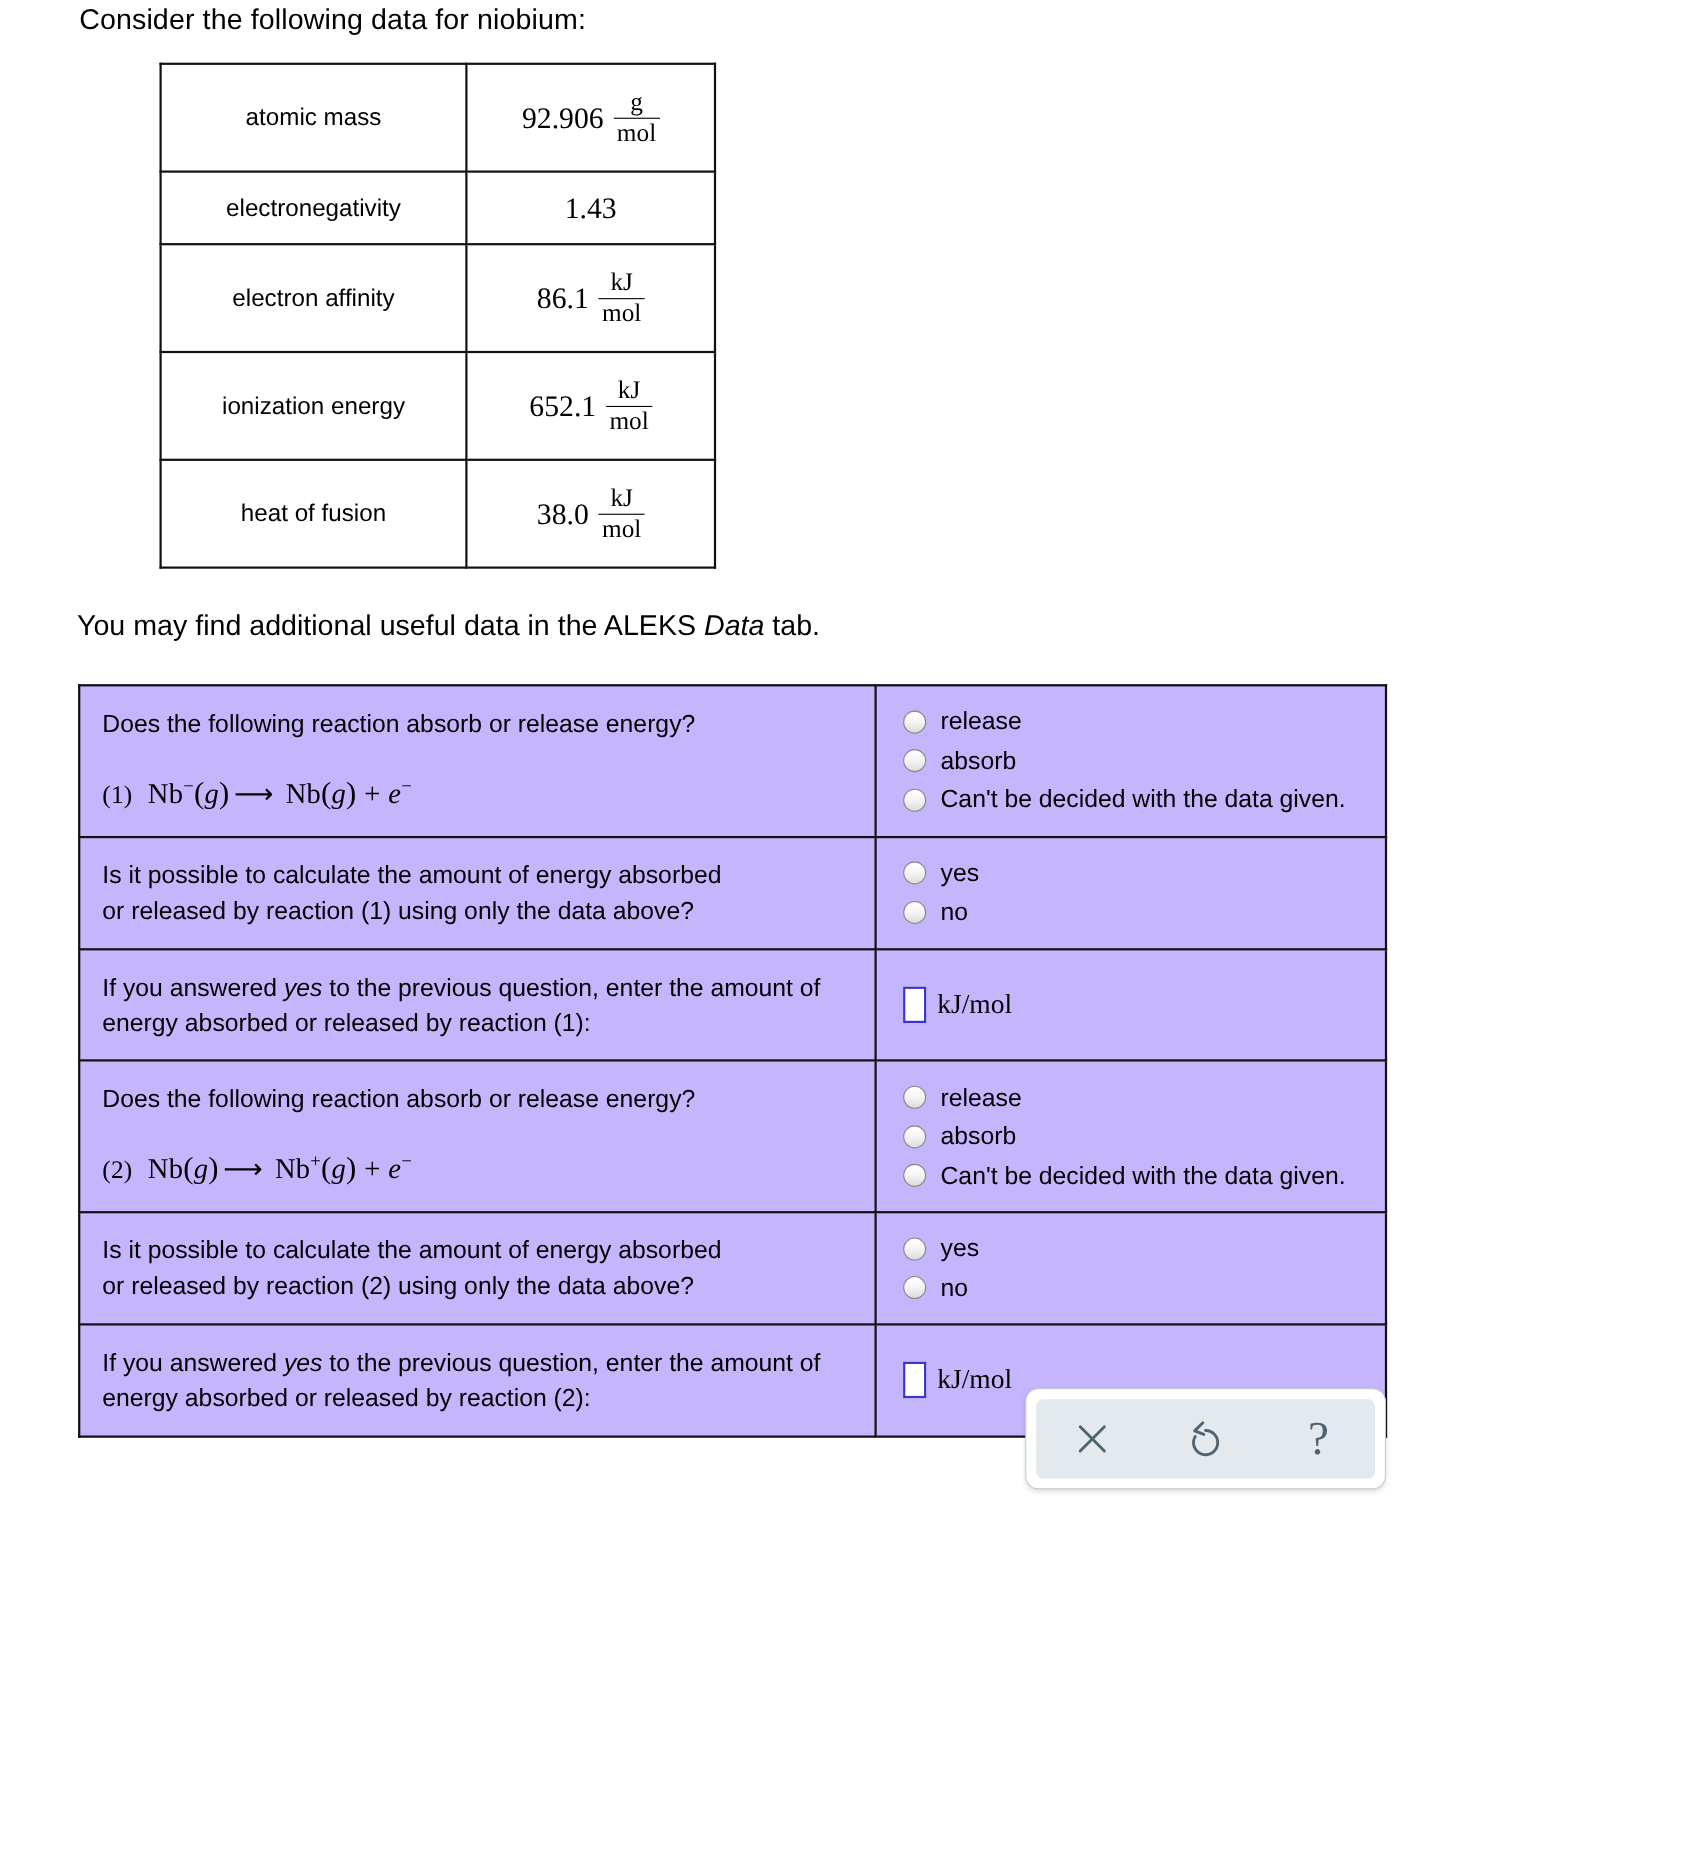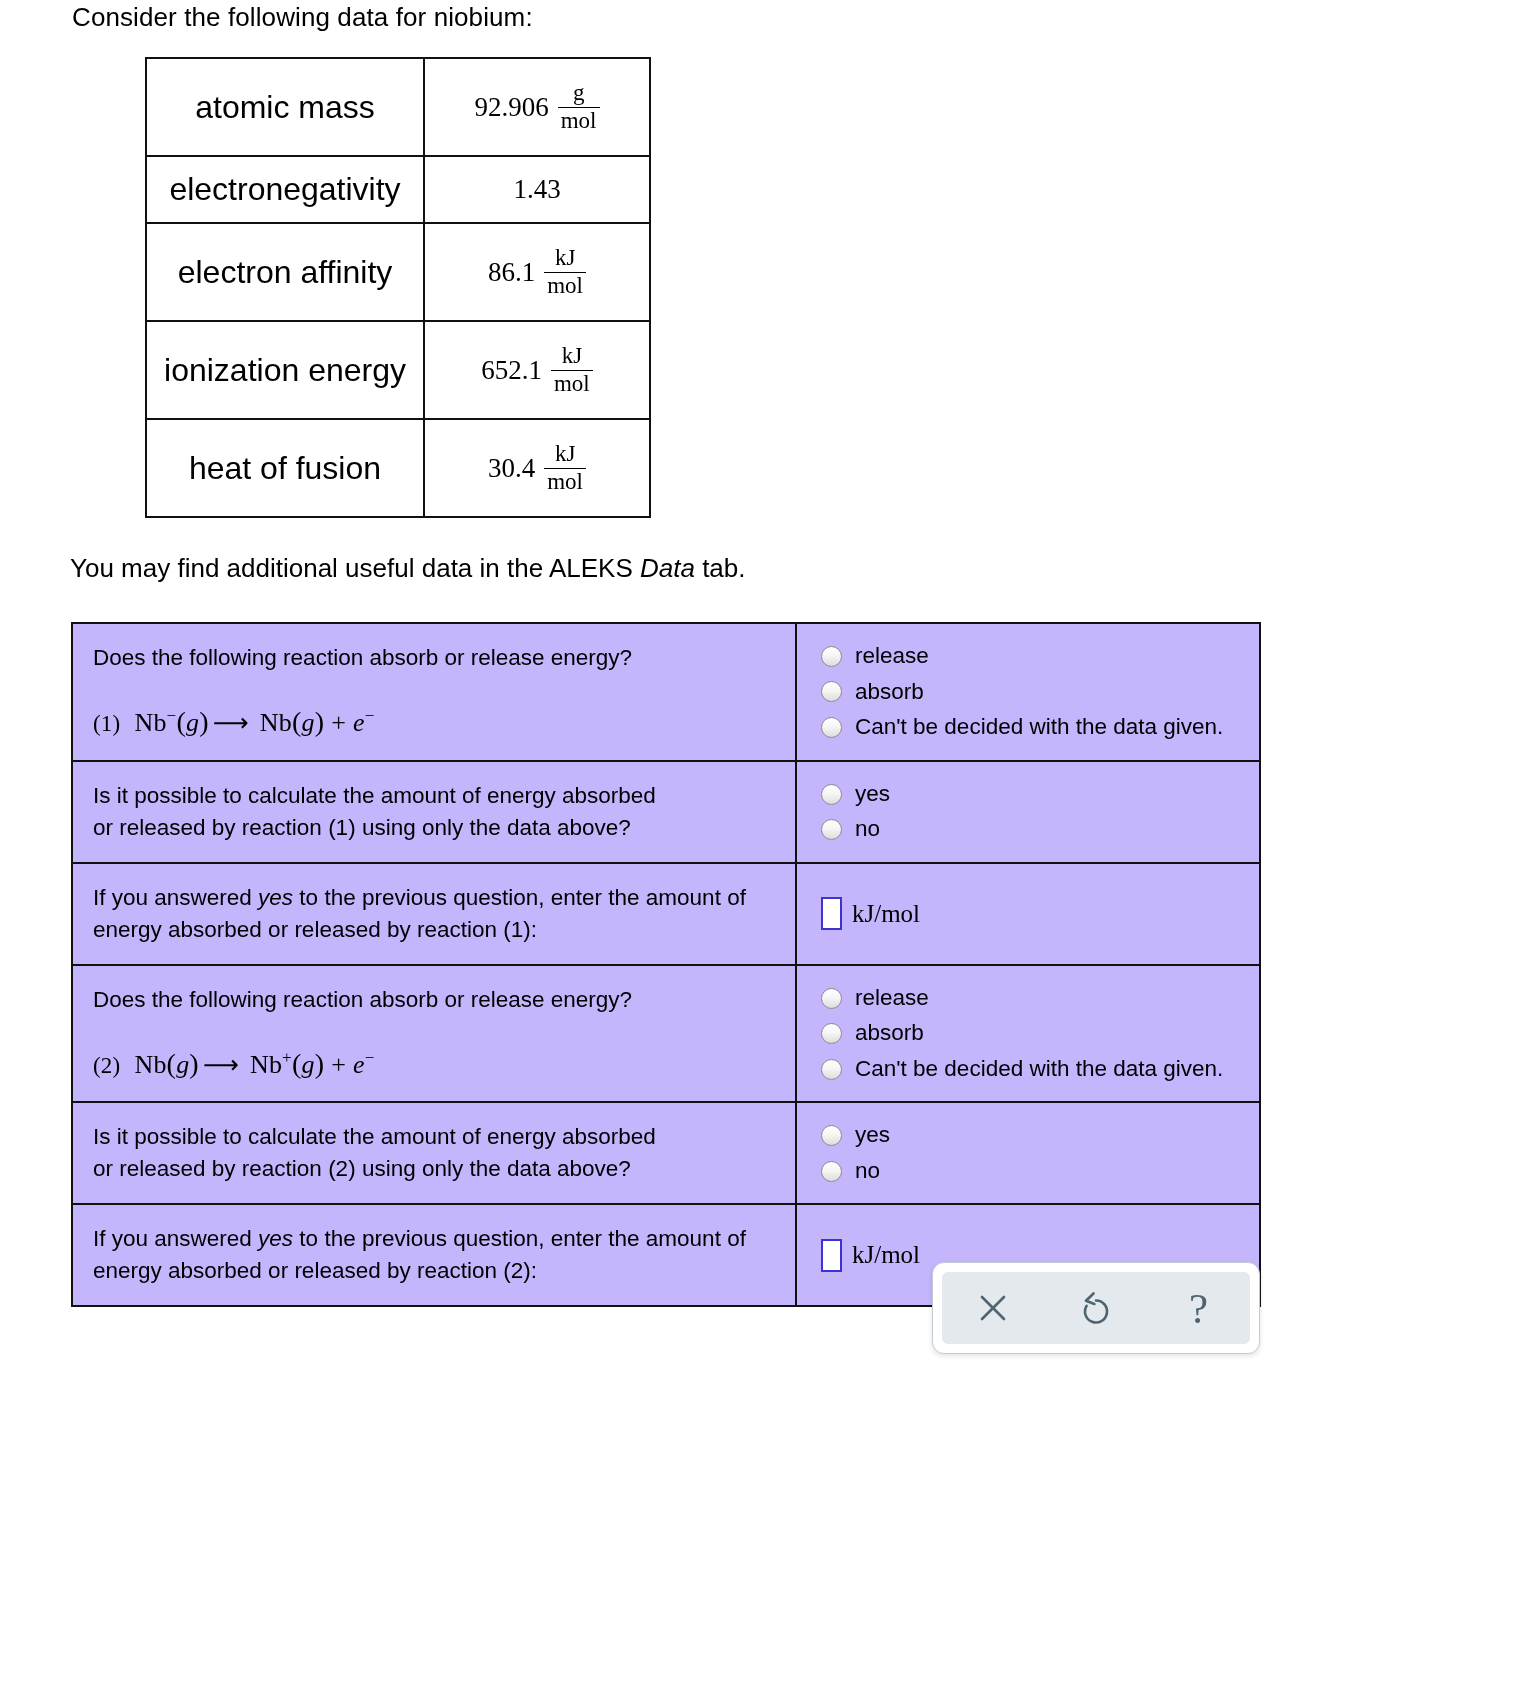--- a/index.html
+++ b/index.html
@@ -43,21 +43,21 @@
   }
   .data-table td {
     border: 2px solid #111;
     padding: 0;
     vertical-align: middle;
   }
   .data-table td.label {
     width: 256px;
     height: 0;
     text-align: center;
-    font-size: 32px;
+    font-size: 22px;
     font-family: "Liberation Sans", sans-serif;
     padding: 14px 10px;
   }
   .data-table td.value {
     width: 200px;
     text-align: center;
     font-family: "Liberation Serif", serif;
     font-size: 27px;
     padding: 10px 12px;
   }
@@ -283,21 +283,21 @@
               <span class="nume">kJ</span>
               <span class="den">mol</span>
             </span>
           </span>
         </td>
       </tr>
       <tr class="row-tall">
         <td class="label">heat of fusion</td>
         <td class="value">
           <span class="qty">
-            <span class="num">30.4</span>
+            <span class="num">38.0</span>
             <span class="frac">
               <span class="nume">kJ</span>
               <span class="den">mol</span>
             </span>
           </span>
         </td>
       </tr>
     </tbody>
   </table>
 

